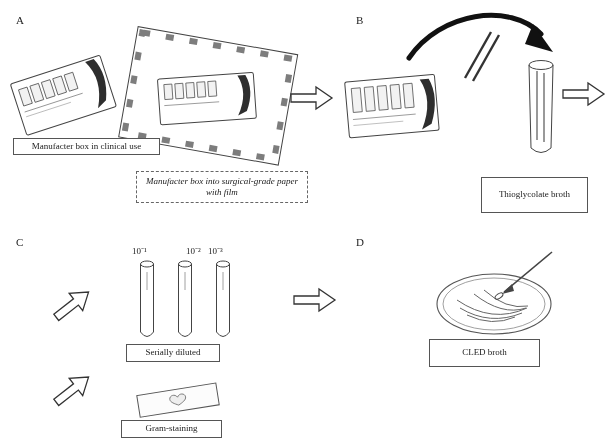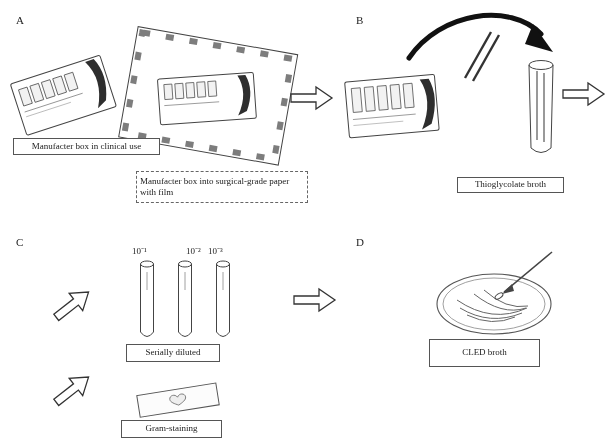--- a/index.html
+++ b/index.html
@@ -17,29 +17,29 @@
     font-size:11px;
     font-family:"Liberation Serif", serif;
     color:#222;
   }
   .caption{
     position:absolute;
     border:1px solid #555;
     background:#fff;
     font-size:9px;
     line-height:1.25;
-    text-align:left;
+    text-align:center;
     display:flex;
     align-items:center;
     justify-content:center;
     padding:1px 3px;
     box-sizing:border-box;
     color:#222;
   }
-  .caption.dashed{border:1px dashed #666;}
+  .caption.dashed{border:1px dashed #666;font-style:italic;}
   .dilution{
     position:absolute;
     font-size:9px;
     text-align:left;
     width:28px;
     color:#222;
   }
   svg{display:block;}
 </style>
 </head>
@@ -121,21 +121,21 @@
     <line x1="29" y1="7" x2="27" y2="90" stroke="#444" stroke-width="1"></line>
     <path d="M7,90 Q17,99 27,90" fill="none" stroke="#444" stroke-width="1"></path>
     <line x1="13" y1="13" x2="13" y2="82" stroke="#555" stroke-width="1.2"></line>
     <line x1="20" y1="15" x2="20" y2="84" stroke="#555" stroke-width="1.2"></line>
   </svg>
 
   <svg class="abs" style="left:562px;top:80px" width="44" height="28" viewBox="0 0 44 28">
     <polygon points="1,10 26,10 26,3 42,14 26,25 26,18 1,18" fill="#fff" stroke="#333" stroke-width="1.3"></polygon>
   </svg>
 
-  <div class="caption" style="left:457px;top:177px;width:107px;height:16px">Thioglycolate broth</div>
+  <div class="caption" style="left:481px;top:177px;width:107px;height:36px">Thioglycolate broth</div>
 
   <svg class="abs" style="left:48px;top:283px" width="48" height="44" viewBox="0 0 48 44">
     <g transform="rotate(-38 24 22)">
       <polygon points="4,18 29,18 29,11 45,22 29,33 29,26 4,26" fill="#fff" stroke="#333" stroke-width="1.3"></polygon>
     </g>
   </svg>
 
   <span class="dilution" style="left:132px;top:244px">10⁻¹</span>
   <span class="dilution" style="left:186px;top:244px">10⁻²</span>
   <span class="dilution" style="left:208px;top:244px">10⁻³</span>

